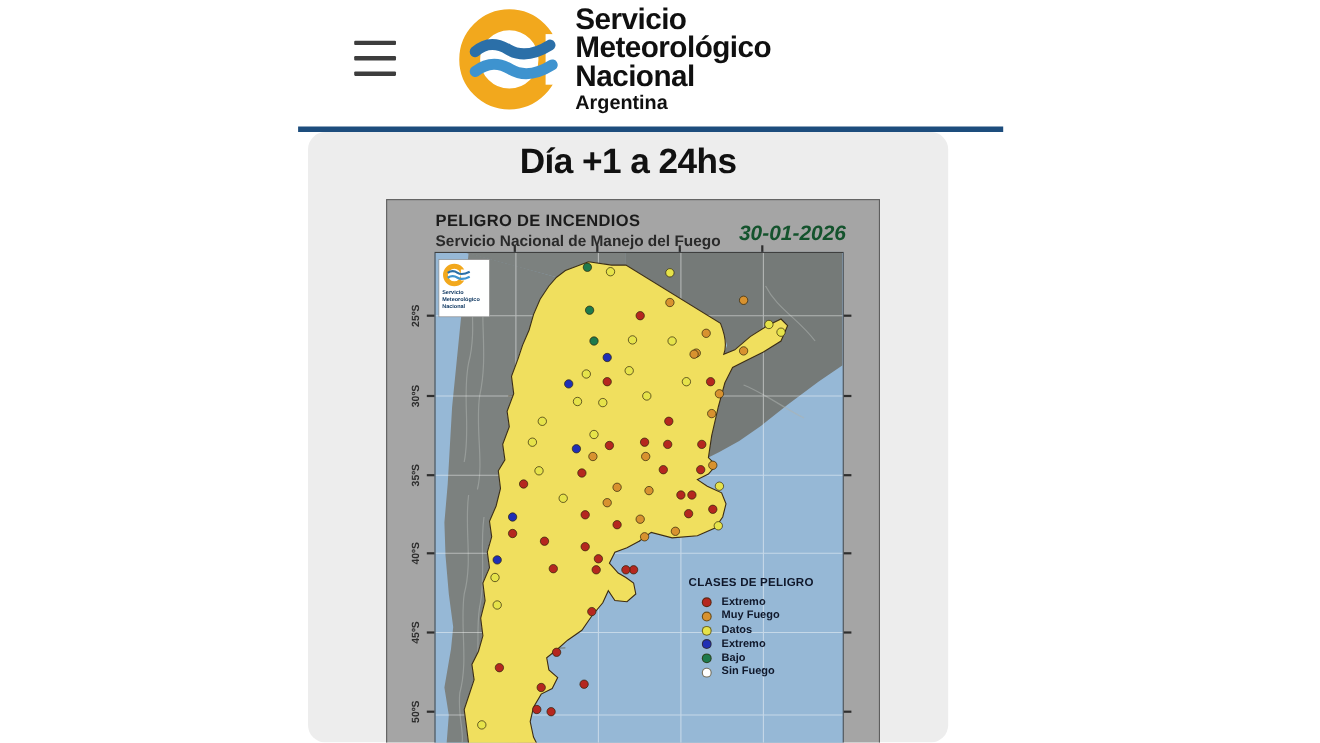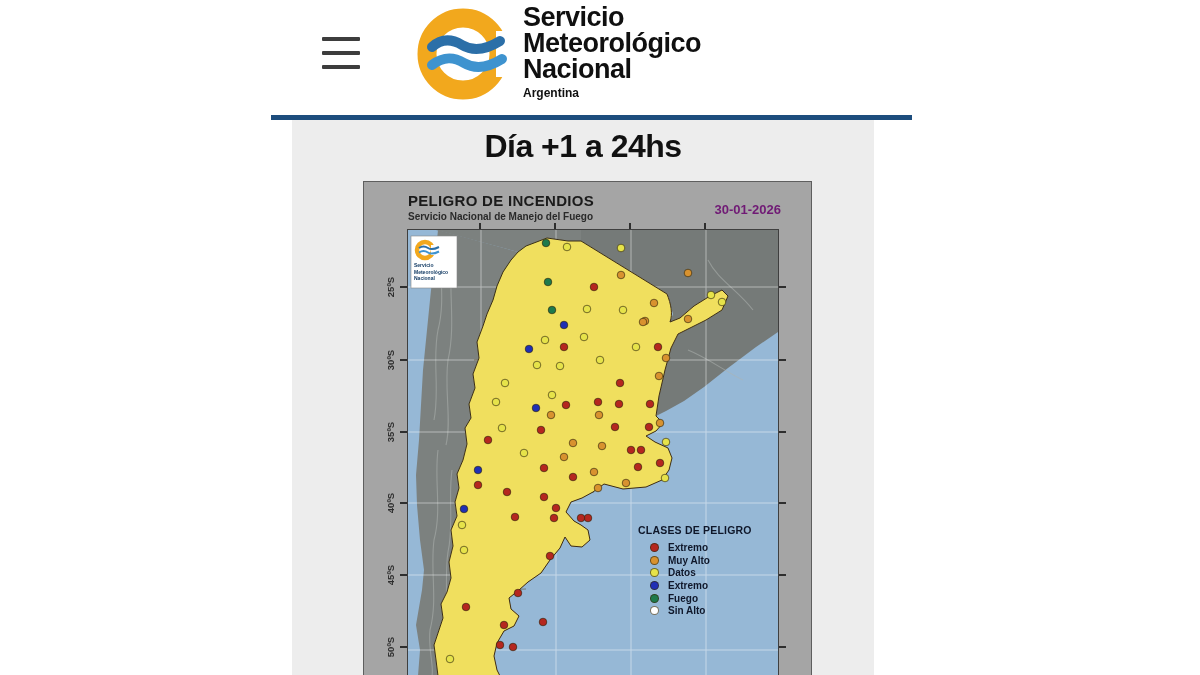--- a/index.html
+++ b/index.html
@@ -10,47 +10,47 @@
   }
   .page{position:relative;width:1200px;height:675px;}
 
   
   .hamburger{position:absolute;left:322px;top:37px;width:38px;height:33px;
     background:none;border:none;padding:0;cursor:pointer;}
   .hamburger span{display:block;width:38px;height:4px;background:#3d3d3d;border-radius:1px;margin-bottom:10px;}
   .brandmark{position:absolute;left:404px;top:2px;}
   .brandtext{position:absolute;left:523px;top:4px;color:#101010;font-weight:bold;}
   .brandtext .bl{font-size:27px;line-height:26px;letter-spacing:-0.5px;}
-  .brandtext .bl4{font-size:12px;line-height:23px;letter-spacing:0;}
+  .brandtext .bl4{font-size:18px;line-height:23px;letter-spacing:0;}
   .rule{position:absolute;left:271px;top:115px;width:641px;height:5px;background:#1d4d7d;}
 
   
-  .panel{position:absolute;left:292px;top:120px;width:582px;height:555px;background:#ededed;}
+  .panel{position:absolute;left:280px;top:120px;width:582px;height:555px;background:#ededed;border-radius:16px;}
   .page-title{margin:0;position:absolute;left:0;top:8px;width:582px;text-align:center;
     font-size:32px;font-weight:bold;color:#111;letter-spacing:-0.5px;}
 
   
   .figure{position:absolute;left:71px;top:61px;width:447px;height:494px;
     background:#a5a5a5;border:1px solid #5e5e5e;overflow:hidden;}
   .fig-title{position:absolute;left:44px;top:10px;font-size:15px;font-weight:bold;color:#1b1b1b;letter-spacing:.3px;}
-  .fig-sub{position:absolute;left:44px;top:29px;font-size:10px;font-weight:bold;color:#2a2a2a;text-align:right;}
-  .fig-date{position:absolute;right:30px;top:20px;font-size:13px;font-weight:bold;color:#701a75;}
+  .fig-sub{position:absolute;left:44px;top:29px;font-size:14px;font-weight:bold;color:#2a2a2a;text-align:right;}
+  .fig-date{position:absolute;right:30px;top:20px;font-size:19px;font-weight:bold;font-style:italic;color:#14532d;}
   .innermap{position:absolute;left:43px;top:47px;width:370px;height:446px;border:1px solid #3f3f3f;background:#96b8d6;}
   .innermap svg{display:block;width:370px;height:446px;}
 
   .lat{position:absolute;left:11px;width:34px;height:14px;text-align:center;
     font-size:9.5px;font-weight:bold;color:#2e2e2e;transform:rotate(-90deg);}
   .tickL{position:absolute;left:36px;width:8px;height:2px;background:#2e2e2e;}
   .tickR{position:absolute;left:414px;width:8px;height:2px;background:#2e2e2e;}
   .tickT{position:absolute;top:41px;width:2px;height:7px;background:#2e2e2e;}
 
   
   .legend{position:absolute;left:230px;top:294px;width:132px;color:#0f172a;}
   .legend-title{font-size:10.5px;font-weight:bold;letter-spacing:.2px;margin-bottom:7px;}
-  .legend-row{display:flex;align-items:flex-start;margin:0 0 3.2px 12px;height:9.5px;}
+  .legend-row{display:flex;align-items:center;margin:0 0 3.2px 12px;height:9.5px;}
   .legend-dot{width:7px;height:7px;border-radius:50%;border:1px solid rgba(50,40,10,.65);
     margin-right:9px;flex:0 0 auto;background:#ccc;}
   .legend-label{font-size:10px;font-weight:bold;line-height:10px;}
 </style>
 </head>
 <body>
 
 <div class="page">
 
   <button class="hamburger" aria-label="menu">
@@ -300,35 +300,35 @@
         </svg>
 
         <div class="legend">
           <div class="legend-title">CLASES DE PELIGRO</div>
           <div class="legend-row">
             <span class="legend-dot" style="background: rgb(181, 39, 31);"></span>
             <span class="legend-label">Extremo</span>
           </div>
           <div class="legend-row">
             <span class="legend-dot" style="background: rgb(216, 146, 47);"></span>
-            <span class="legend-label">Muy Alto</span>
+            <span class="legend-label">Muy Fuego</span>
           </div>
           <div class="legend-row">
             <span class="legend-dot" style="background: rgb(230, 227, 74);"></span>
             <span class="legend-label">Datos</span>
           </div>
           <div class="legend-row">
             <span class="legend-dot" style="background: rgb(31, 47, 181);"></span>
             <span class="legend-label">Extremo</span>
           </div>
           <div class="legend-row">
             <span class="legend-dot" style="background: rgb(30, 122, 76);"></span>
-            <span class="legend-label">Fuego</span>
+            <span class="legend-label">Bajo</span>
           </div>
           <div class="legend-row">
             <span class="legend-dot" style="background: rgb(255, 255, 255);"></span>
-            <span class="legend-label">Sin Alto</span>
+            <span class="legend-label">Sin Fuego</span>
           </div>
         </div>
       </div>
     </div>
   </div>
 </div>
 
 </body></html>

